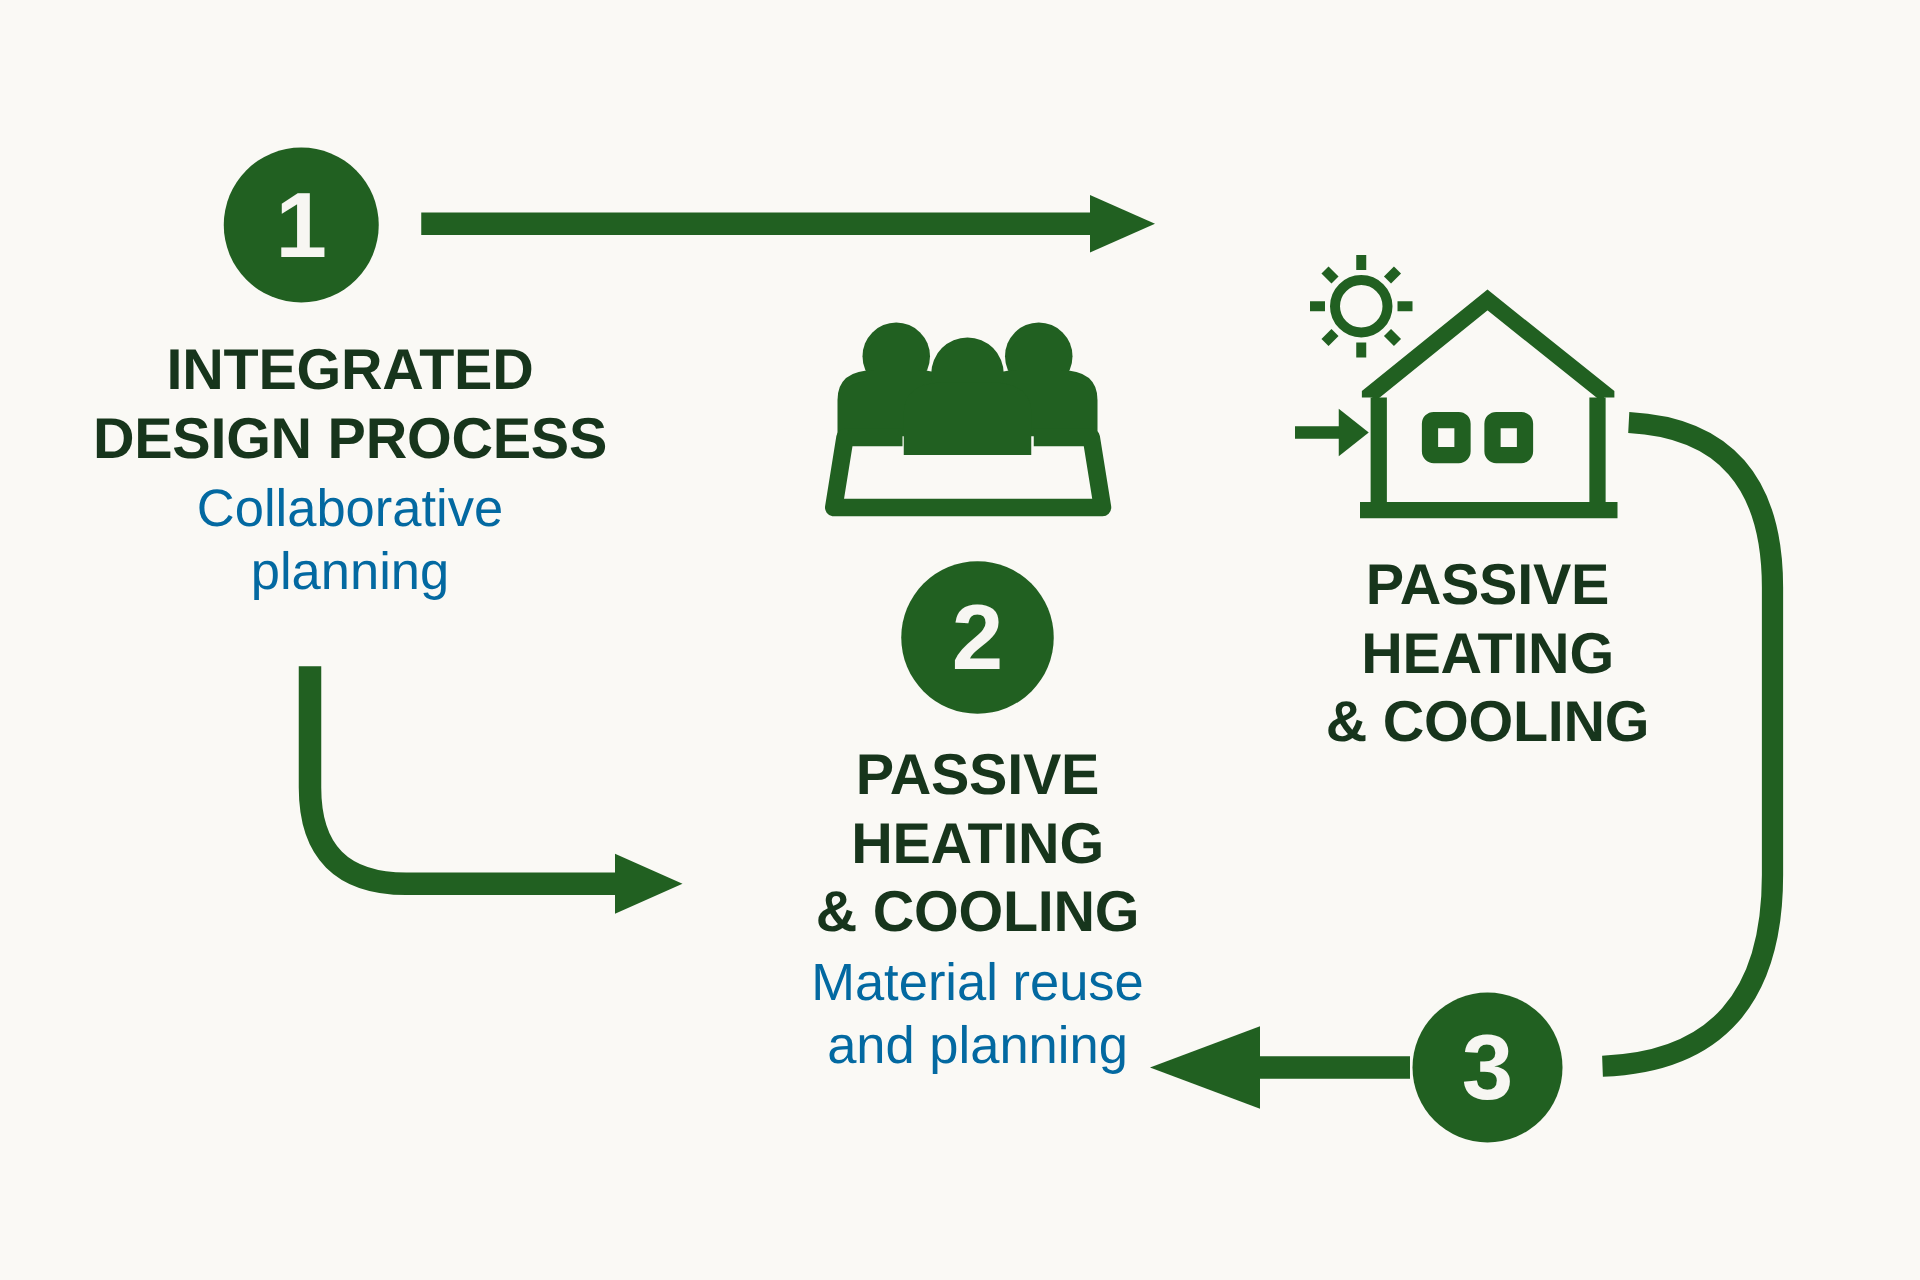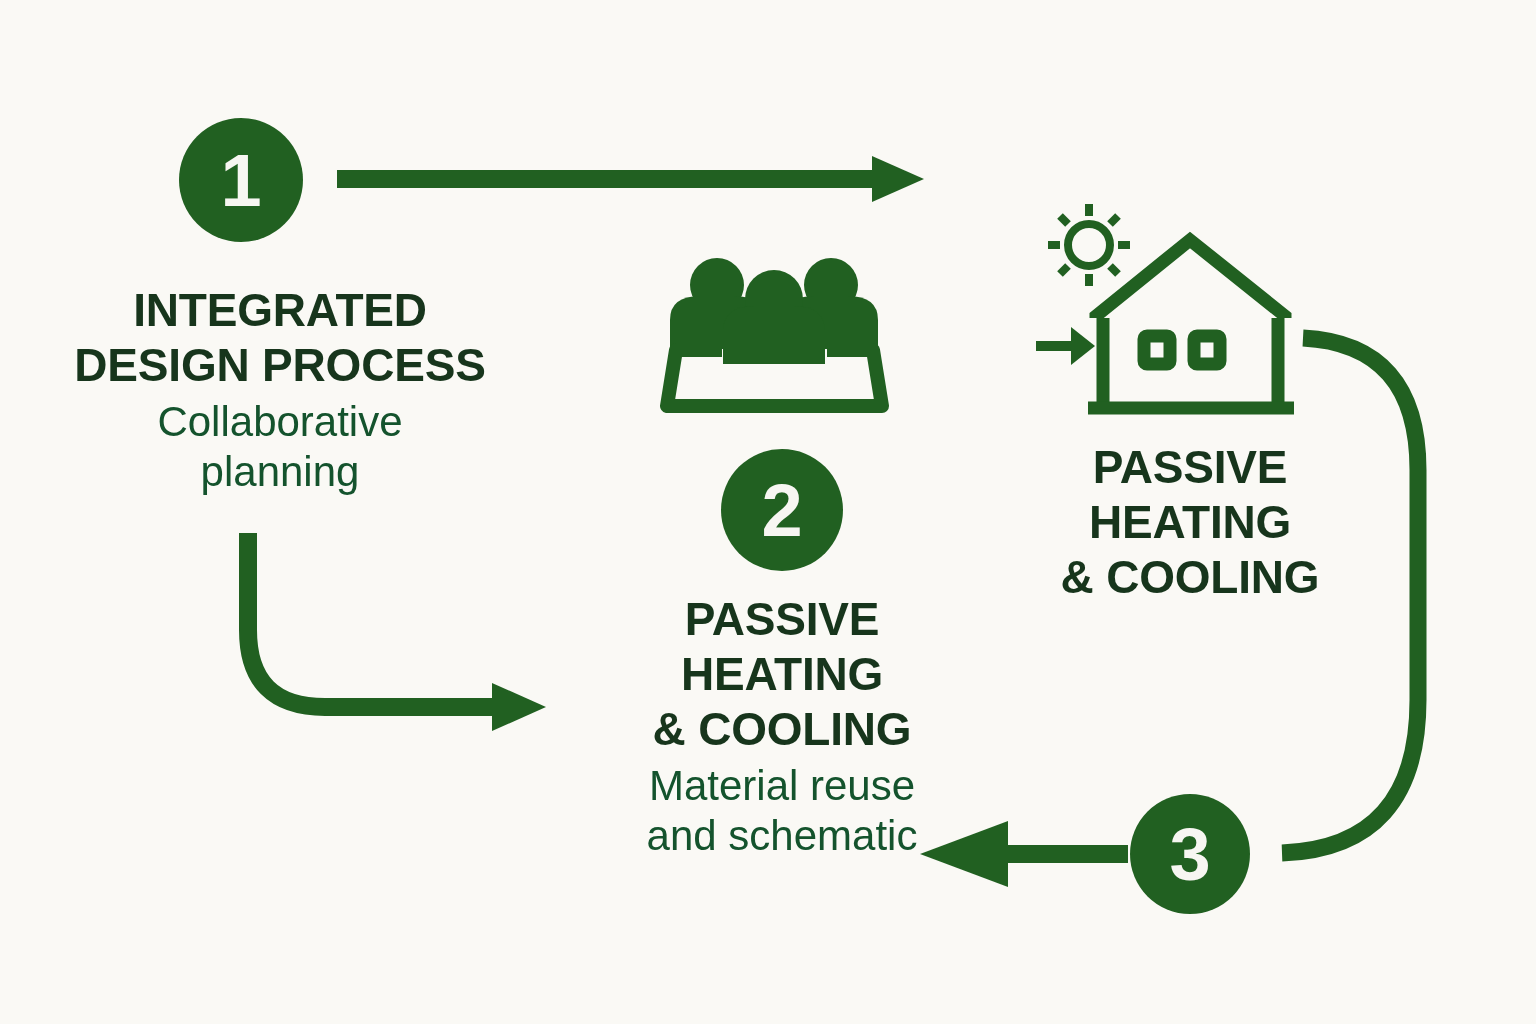--- a/index.html
+++ b/index.html
@@ -39,29 +39,29 @@
     letter-spacing: -0.2px;
     color: #17351c;
     margin: 0;
     white-space: pre-line;
   }
   .step-sub {
     font-family: "Liberation Sans", sans-serif;
     font-weight: normal;
     font-size: 42px;
     line-height: 50px;
-    color: #14532d;
+    color: #0369a1;
     margin: 4px 0 0 0;
     white-space: pre-line;
   }
 
   
   #step1-block {
     left: 30px;
-    top: 283px;
+    top: 268px;
     width: 500px;
   }
   
   #step2-block {
     left: 562px;
     top: 592px;
     width: 440px;
   }
   
   #step3-block {
@@ -169,21 +169,21 @@
 DESIGN PROCESS</p>
     <p class="step-sub">Collaborative
 planning</p>
   </div>
 
   <div class="step-block" id="step2-block">
     <p class="step-title">PASSIVE
 HEATING
 &amp; COOLING</p>
     <p class="step-sub">Material reuse
-and schematic</p>
+and planning</p>
   </div>
 
   <div class="step-block" id="step3-block">
     <p class="step-title">PASSIVE
 HEATING
 &amp; COOLING</p>
   </div>
 
 </div>
 

